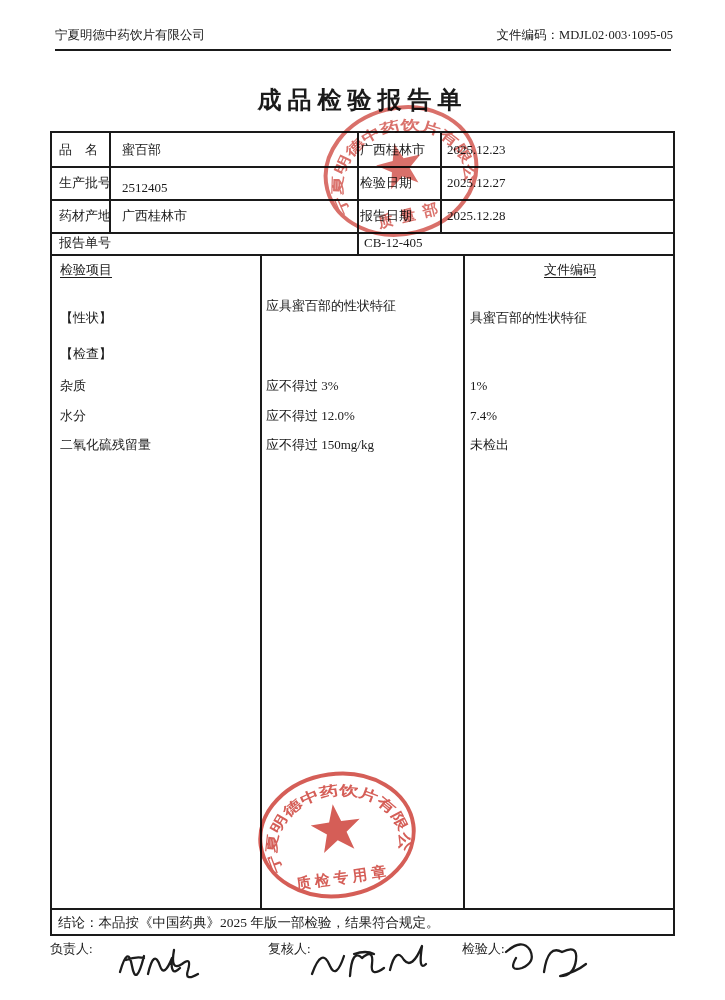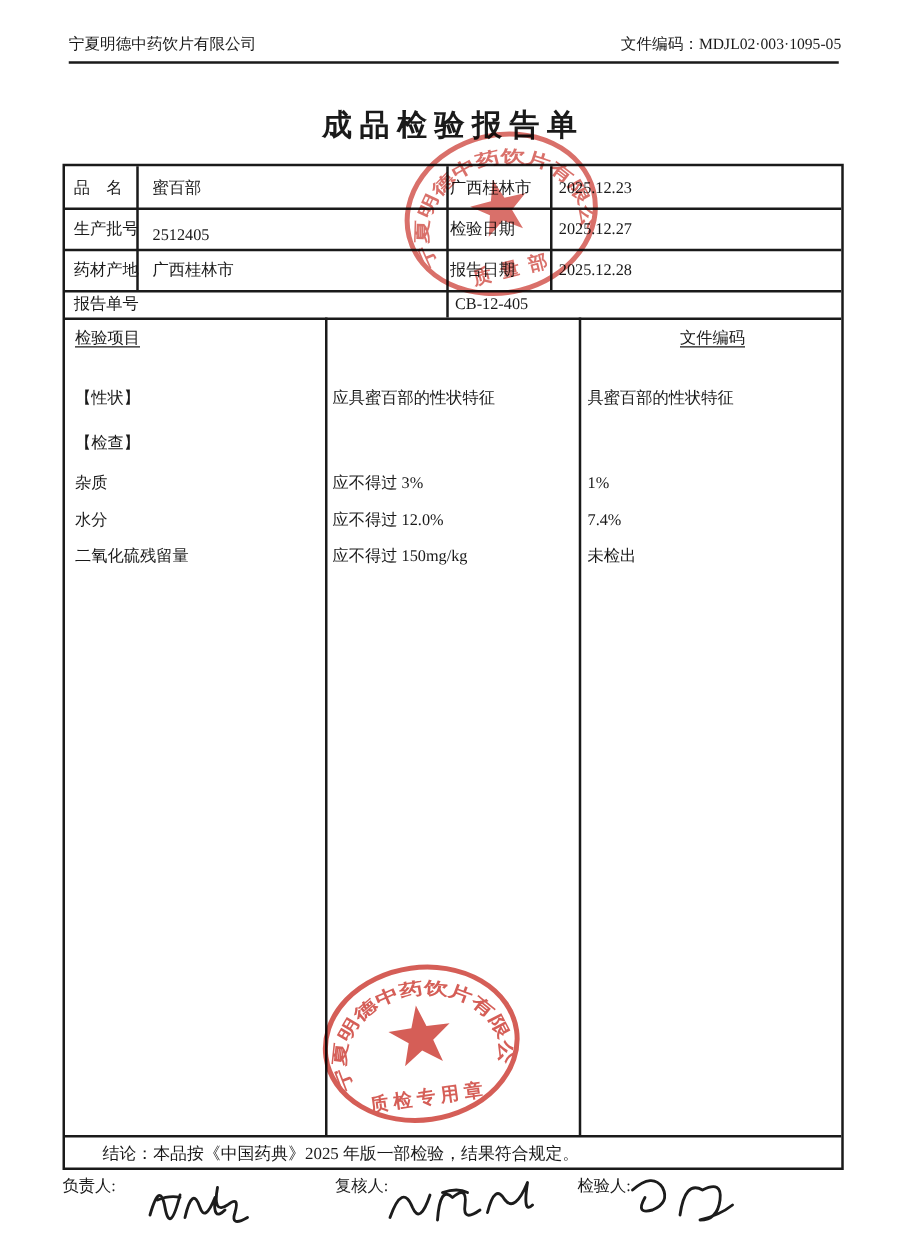--- a/index.html
+++ b/index.html
@@ -17,21 +17,21 @@
   
   .tbl{position:absolute;left:50px;top:131px;width:625px;height:805px;
        border:2px solid #1a1a1a;box-sizing:border-box;font-size:13px;}
   .hl{position:absolute;left:0;right:0;height:1.5px;background:#1a1a1a;}
   .vl{position:absolute;width:1.5px;background:#1a1a1a;}
   .cell{position:absolute;white-space:nowrap;}
   .r{height:48px;line-height:33px;}
   .r4{height:22px;line-height:22px;}
   .colhead{text-decoration:underline;text-underline-offset:3px;}
   .irow{position:absolute;height:18px;line-height:18px;white-space:nowrap;}
-  .concl{position:absolute;left:6px;top:775px;height:30px;line-height:30px;white-space:nowrap;font-size:13.5px;margin-left:24px;}
+  .concl{position:absolute;left:6px;top:775px;height:30px;line-height:30px;white-space:nowrap;font-size:13.5px;}
   
   .sig-label{position:absolute;top:940px;font-size:13px;white-space:nowrap;}
   .sig-svg{position:absolute;}
   .sig-svg path{fill:none;stroke:#1c1c1c;stroke-width:2.3;stroke-linecap:round;stroke-linejoin:round;}
   
   .stamp{position:absolute;mix-blend-mode:multiply;}
   .stamp-top{left:320px;top:103px;opacity:.78;}
   .stamp-bottom{left:256px;top:770px;opacity:.88;}
   .stamp text{font-family:"Liberation Serif","DejaVu Serif",serif;font-weight:bold;}
 </style>
@@ -77,21 +77,21 @@
     <div class="cell r" style="left:308px;top:66px;">报告日期</div>
     <div class="cell r" style="left:395px;top:66px;">2025.12.28</div>
 
     <div class="cell r4" style="left:7px;top:99px;">报告单号</div>
     <div class="cell r4" style="left:312px;top:99px;">CB-12-405</div>
 
     <div class="cell colhead" style="left:8px;top:128px;">检验项目</div>
     <div class="cell colhead" style="left:411px;top:128px;width:214px;text-align:center;">文件编码</div>
 
     <div class="irow" style="left:8px;top:176px;">【性状】</div>
-    <div class="irow" style="left:214px;top:176px;">应具蜜百部的性状特征</div>
+    <div class="irow" style="left:214px;top:164px;">应具蜜百部的性状特征</div>
     <div class="irow" style="left:418px;top:176px;">具蜜百部的性状特征</div>
 
     <div class="irow" style="left:8px;top:212px;">【检查】</div>
     <div class="irow" style="left:214px;top:212px;"></div>
     <div class="irow" style="left:418px;top:212px;"></div>
 
     <div class="irow" style="left:8px;top:244px;">杂质</div>
     <div class="irow" style="left:214px;top:244px;">应不得过 3%</div>
     <div class="irow" style="left:418px;top:244px;">1%</div>
 

